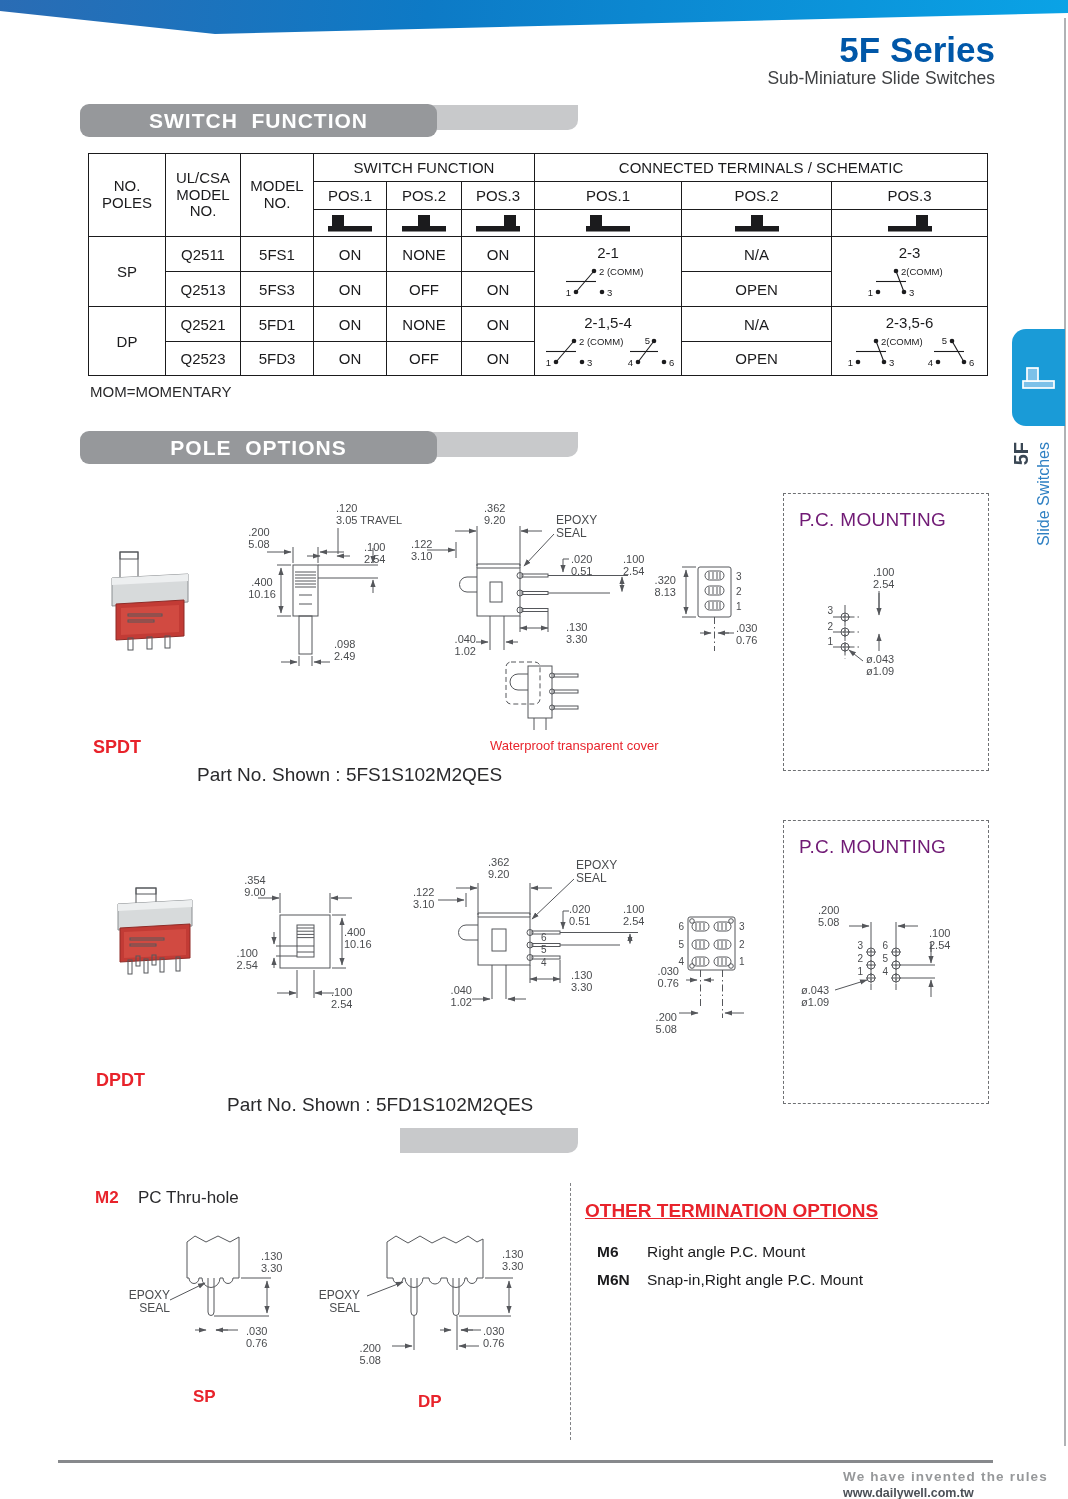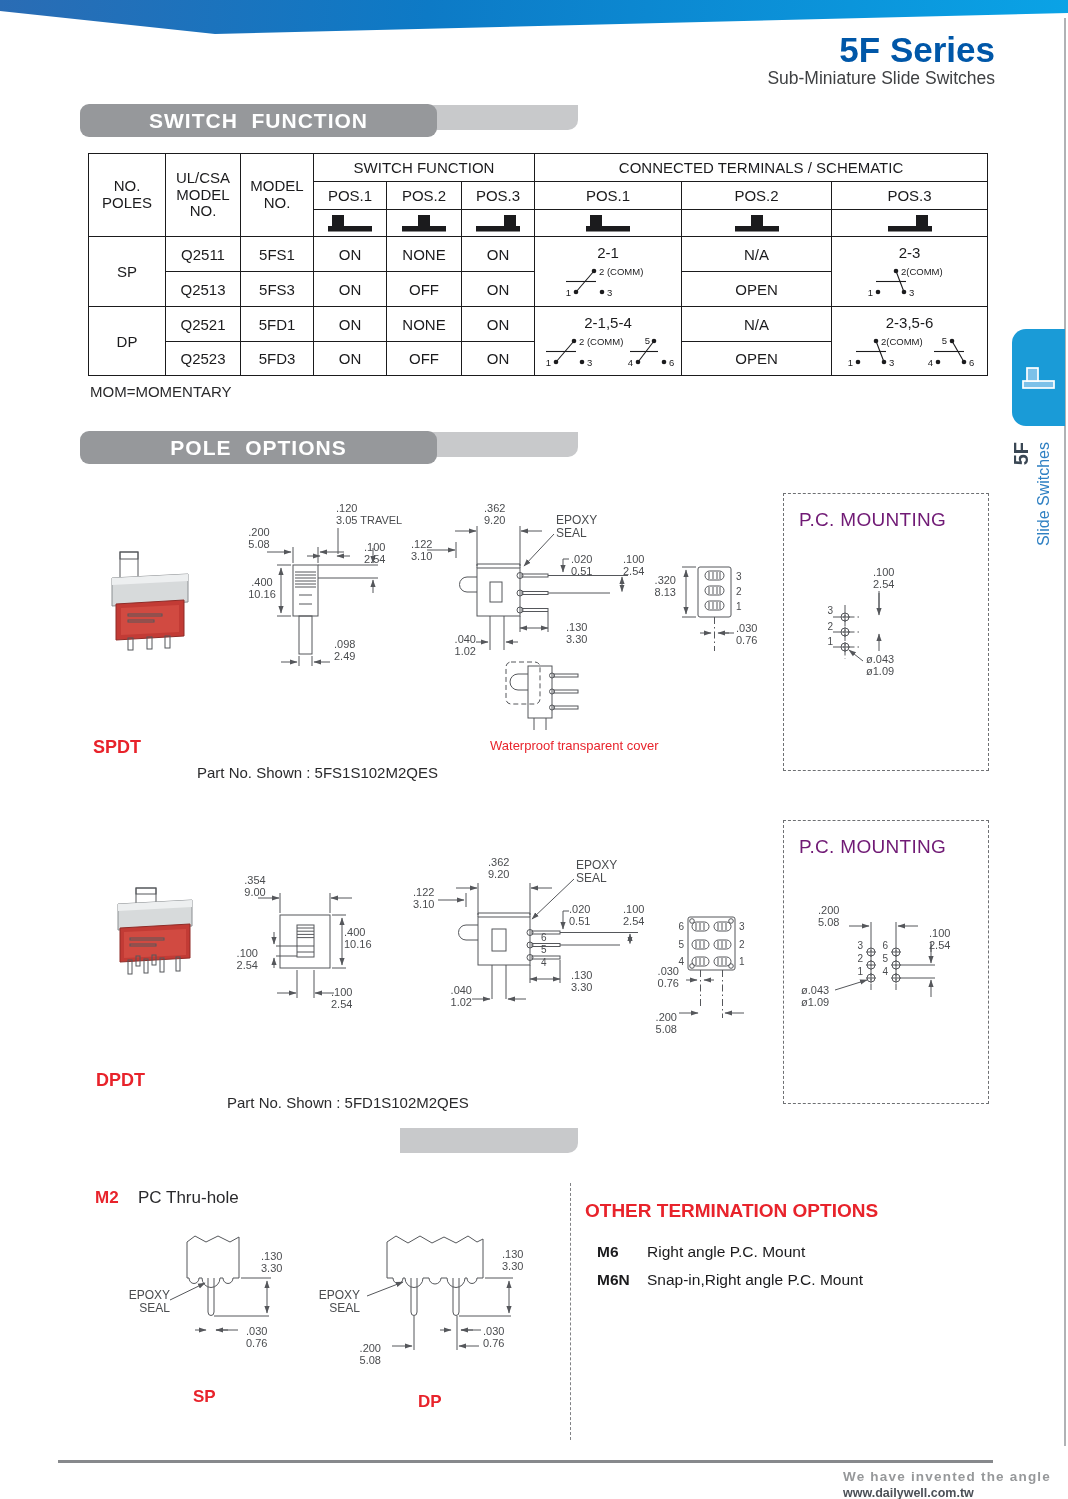--- a/index.html
+++ b/index.html
@@ -41,28 +41,28 @@
   .draw path,.draw rect,.draw line,.draw circle,.draw ellipse,.draw polyline{fill:none;stroke:#55575B;stroke-width:1px;}
   .draw text{fill:#4A4C4F;font-size:10px;stroke:none;font-family:"Liberation Sans",sans-serif;}
   .cl{stroke-dasharray:7 3 1.5 3;}
   .dsh{stroke-dasharray:5 3;}
   .dim{position:absolute;font-size:11px;line-height:1.1;color:#4A4C4F;white-space:pre-line;}
   .dim.r{text-align:right;}
   .dim.c{text-align:center;}
   .pcbox{position:absolute;border:1.6px dashed #6E7073;}
   .pctitle{position:absolute;font-size:19px;color:#701a75;letter-spacing:.3px;}
   .sectlabel{position:absolute;font-size:18px;font-weight:bold;color:#E8232B;}
-  .partno{position:absolute;font-size:15px;color:#2A2A2C;}
+  .partno{position:absolute;font-size:19px;color:#2A2A2C;}
   .note{position:absolute;font-size:15px;color:#2A2A2C;text-align:center;}
   .caption{position:absolute;font-size:13px;color:#E8232B;}
   
   .m2code{position:absolute;font-size:17px;font-weight:bold;color:#E8232B;}
   .m2desc{position:absolute;font-size:17px;color:#2A2A2C;}
   #termdivider{position:absolute;left:570px;top:1183px;height:257px;border-left:1.6px dashed #808285;}
-  .othertitle{position:absolute;font-size:19px;font-weight:bold;color:#E8232B;}
+  .othertitle{position:absolute;font-size:19px;font-weight:bold;color:#E8232B;text-decoration:underline;}
   .optcode{position:absolute;font-size:15.5px;font-weight:bold;color:#1B1B1D;}
   .optdesc{position:absolute;font-size:15.5px;color:#1B1B1D;}
   .termlabel{position:absolute;font-size:17px;font-weight:bold;color:#E8232B;}
   
   #footrule{position:absolute;left:58px;top:1460px;width:935px;height:3px;background:#87898C;}
   .slogan{position:absolute;left:843px;top:1469px;font-size:13.5px;font-weight:bold;color:#96989A;letter-spacing:1.2px;}
   .siteurl{position:absolute;left:843px;top:1486px;font-size:12.5px;font-weight:bold;color:#4C5158;}
 </style>
 </head>
 <body>
@@ -634,16 +634,16 @@
 
   <div id="termdivider"></div>
 
   <div class="othertitle" style="left:585px;top:1200px;">OTHER TERMINATION OPTIONS</div>
   <div class="optcode" style="left:597px;top:1243px;">M6</div>
   <div class="optdesc" style="left:647px;top:1243px;">Right angle P.C. Mount</div>
   <div class="optcode" style="left:597px;top:1271px;">M6N</div>
   <div class="optdesc" style="left:647px;top:1271px;">Snap-in,Right angle P.C. Mount</div>
 
   <div id="footrule"></div>
-  <div class="slogan">We have invented the angle</div>
+  <div class="slogan">We have invented the rules</div>
   <div class="siteurl">www.dailywell.com.tw</div>
 
 </div>
 
 </body></html>

